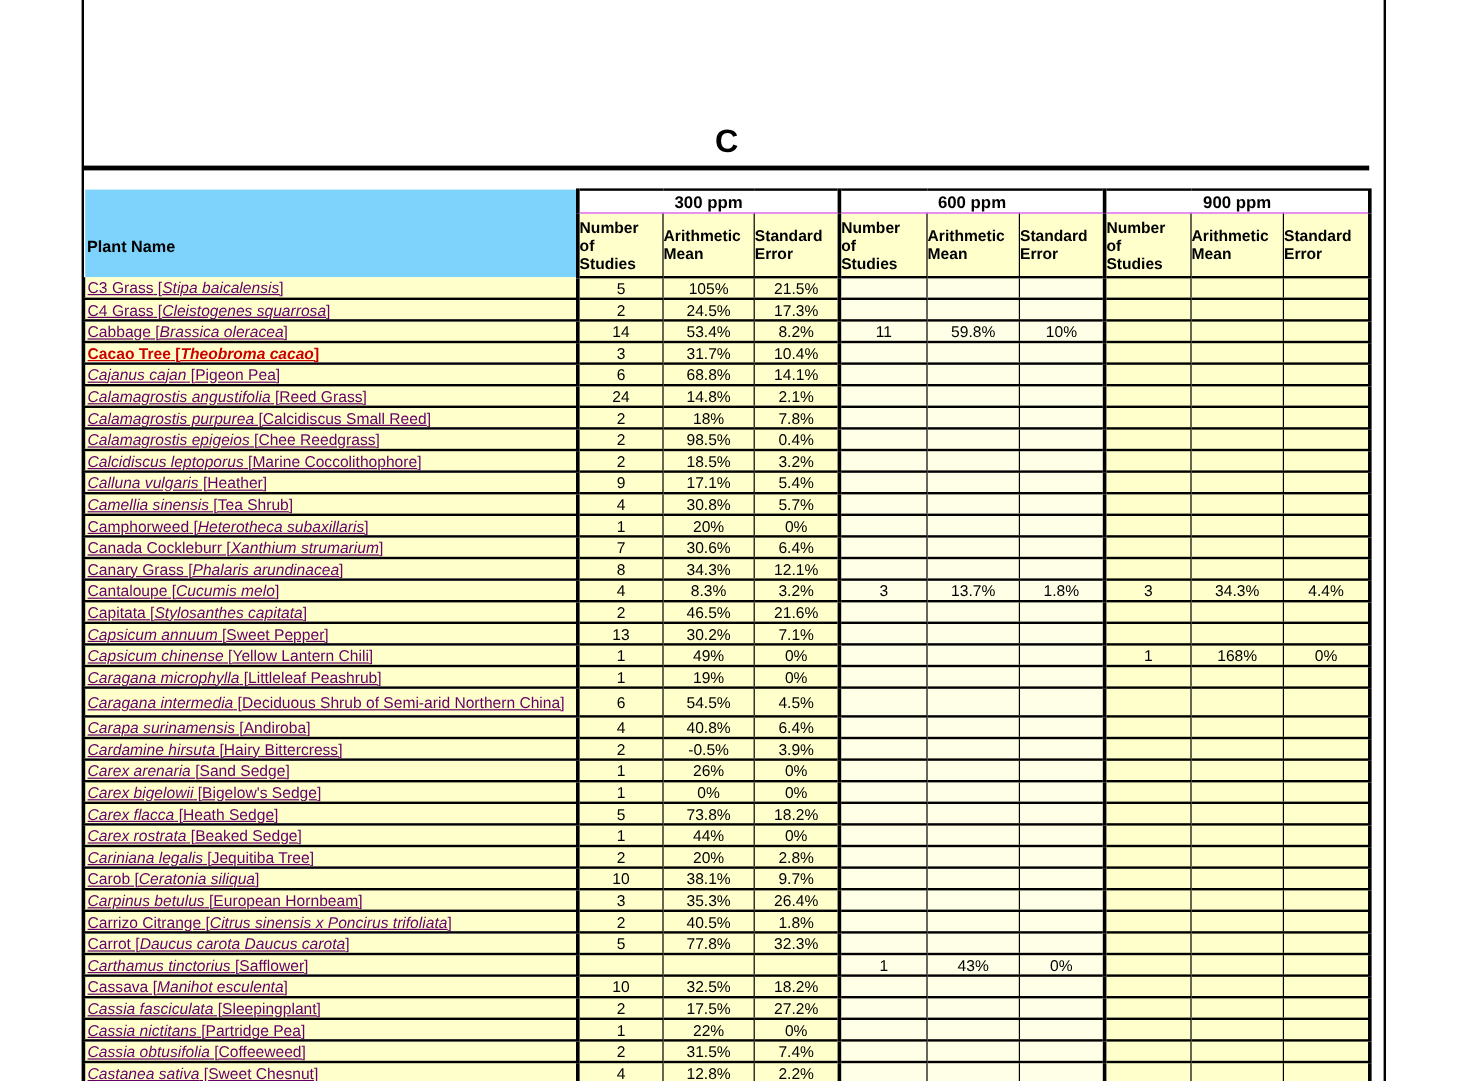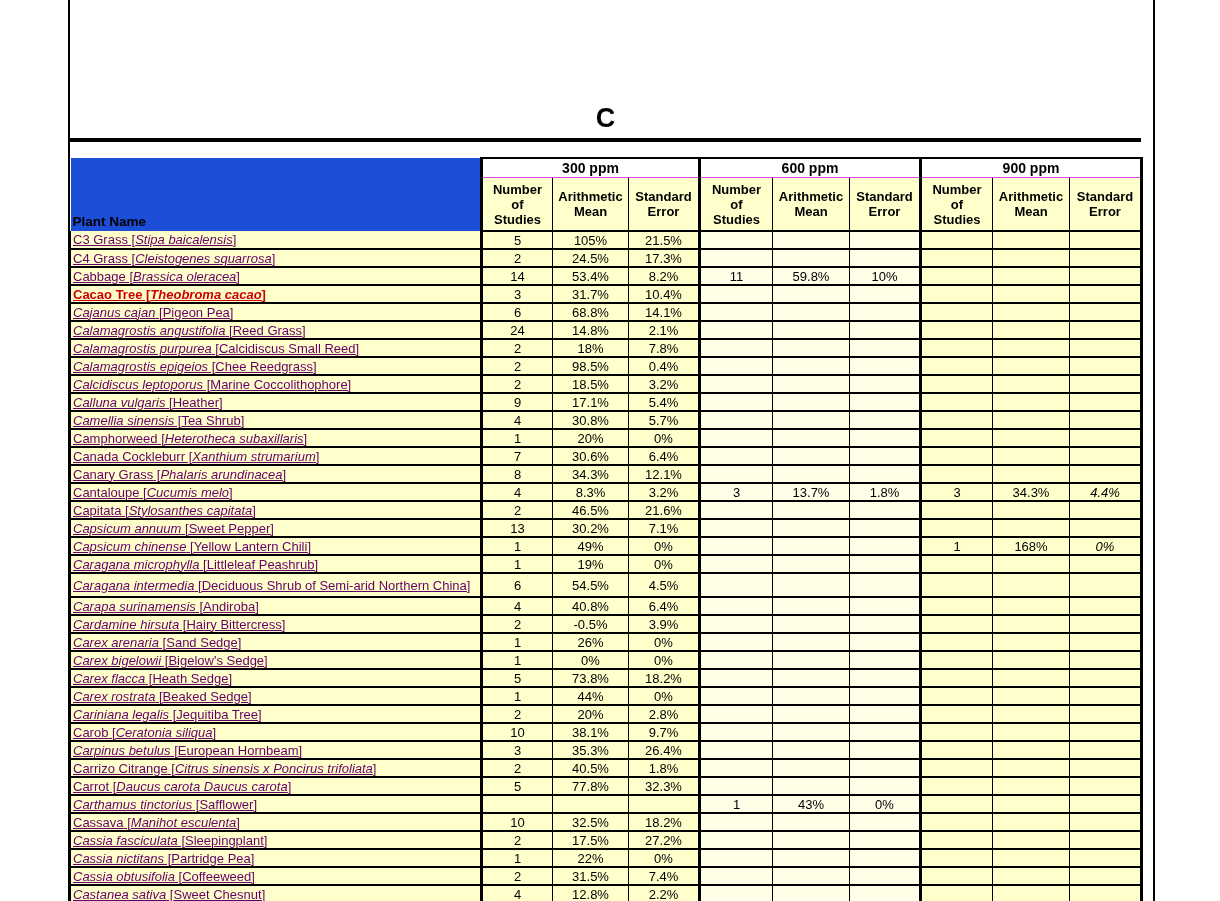--- a/index.html
+++ b/index.html
@@ -13,41 +13,41 @@
   .vline.right{left:1153px;}
   .content{position:absolute;left:70px;top:0;width:1071px;height:901px;}
   .title{position:absolute;top:36px;left:0;right:0;text-align:center;
          font-weight:bold;font-size:27px;letter-spacing:0px;}
   .letter{position:absolute;top:103px;left:0;right:0;text-align:center;
           font-weight:bold;font-size:27px;}
   .rule{position:absolute;top:138px;left:0;right:0;height:4px;background:#000;}
   table{position:absolute;top:157px;left:0;width:1071px;
         border-collapse:collapse;table-layout:fixed;}
   th,td{font-size:13px;padding:0;}
-  th.plant-head{background:#1d4ed8;border:none;text-align:left;vertical-align:bottom;
-                font-weight:bold;font-size:13.5px;padding:0 0 2px 2px;}
+  th.plant-head{background:#7dd3fc;border:none;text-align:left;vertical-align:bottom;
+                font-weight:bold;font-size:13.5px;padding:0 0 18px 2px;}
   th.group{background:#fff;font-weight:bold;font-size:14px;text-align:center;
            border-top:2px solid #000;border-bottom:1px solid #d946ef;
            border-left:3px solid #000;height:18px;}
   th.group.ge{border-right:3px solid #000;}
-  th.sub{background:#FFFFCC;font-weight:bold;text-align:center;vertical-align:middle;
+  th.sub{background:#FFFFCC;font-weight:bold;text-align:left;vertical-align:middle;
          border:1px solid #000;border-bottom:2px solid #000;
          white-space:pre-line;line-height:15px;height:52px;margin-top:12px;}
   th.sub.gs{border-left:3px solid #000;}
   th.sub.ge{border-right:3px solid #000;}
   tbody tr{height:18px;}
   tbody tr.tall{height:24px;}
   td.plant{background:#FFFFCC;border-bottom:2px solid #000;border-left:1px solid #000;
            text-align:left;vertical-align:middle;padding:0 2px;line-height:15px;
            overflow:hidden;margin-left:16px;}
   td.num{background:#FFFFCC;border:1px solid #000;border-bottom:2px solid #000;
          text-align:center;vertical-align:middle;}
   td.num.mid{background:#FFFFE8;}
   td.num.gs{border-left:3px solid #000;}
-  td.num.ge{border-right:3px solid #000;font-style:italic;}
+  td.num.ge{border-right:3px solid #000;}
   a.plantlink{color:#660066;text-decoration:underline;cursor:pointer;}
   a.plantlink.red{color:#CC0000;font-weight:bold;}
   .sci{font-style:italic;}
 </style>
 </head>
 <body>
 
 <div class="vline left"></div>
 <div class="vline right"></div>
 

